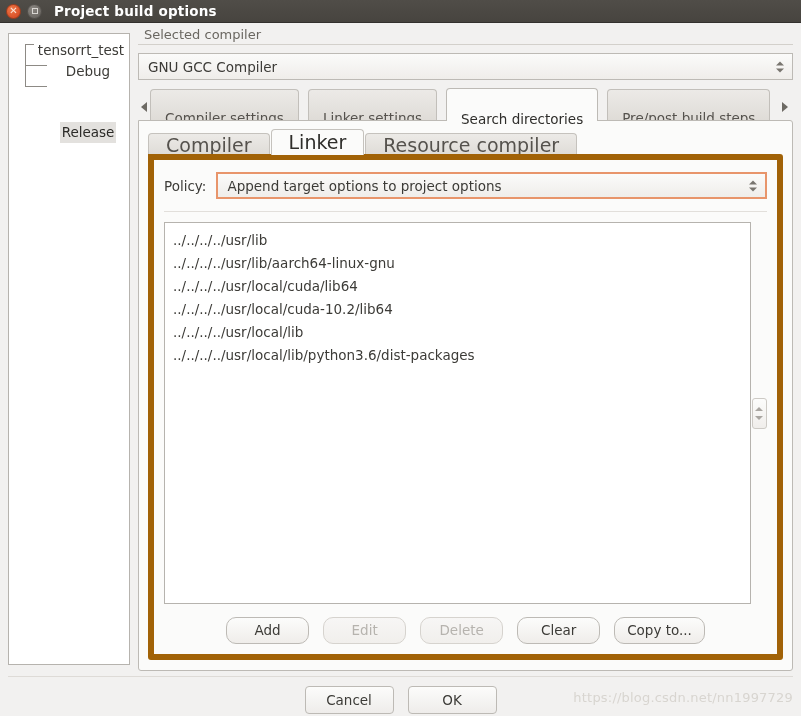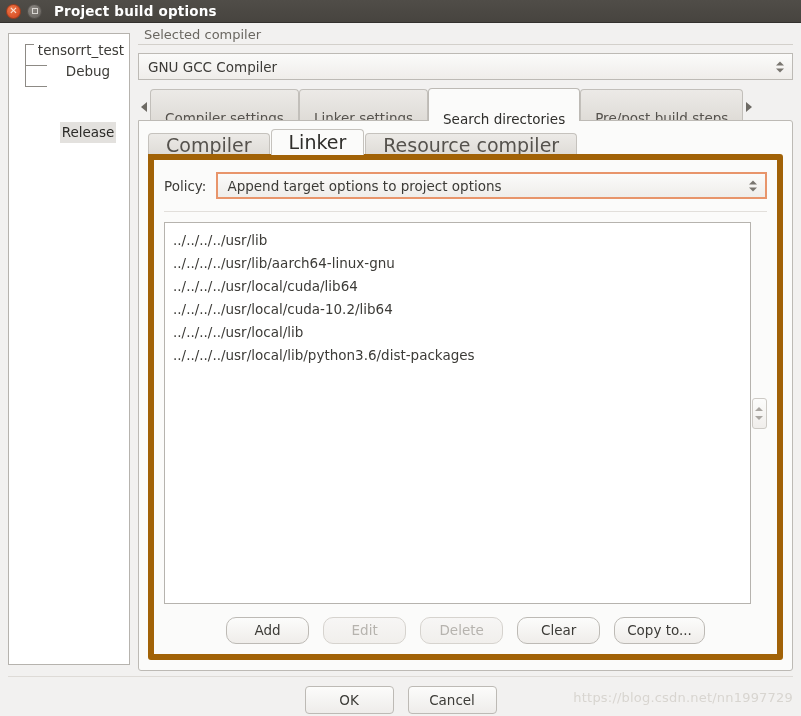--- a/index.html
+++ b/index.html
@@ -126,21 +126,21 @@
   }
   .arrow-l { width:0;height:0;border-top:5px solid transparent;border-bottom:5px solid transparent;border-right:6px solid #6d6a64; }
   .arrow-r { width:0;height:0;border-top:5px solid transparent;border-bottom:5px solid transparent;border-left:6px solid #6d6a64; }
   .otab {
     height: 26px; line-height: 25px;
     padding: 16px 14px;
     font-size: 13.5px; color: #55524d;
     background: linear-gradient(to bottom, #eceae7 0%, #dedbd6 100%);
     border: 1px solid #c2bfba; border-bottom: none;
     border-radius: 4px 4px 0 0;
-    margin-right: 0;
+    margin-right: 9px;
     white-space: nowrap;
     position: relative; top: 1px;
   }
   .otab-active {
     background: #fbfbfa;
     color: #2f2e2b;
     height: 29px; line-height: 28px;
     border-color: #bdbab5;
     top: 0;
     z-index: 5;
@@ -363,16 +363,16 @@
         <div class="btn">Clear</div>
         <div class="btn">Copy to...</div>
       </div>
 
     </div>
   </div>
 </div>
 
 <div class="bottomsep"></div>
 <div class="dlgbtns">
+  <div class="dlgbtn">Cancel</div>
   <div class="dlgbtn">OK</div>
-  <div class="dlgbtn">Cancel</div>
 </div>
 <div class="watermark">https://blog.csdn.net/nn1997729</div>
 
 </body></html>

